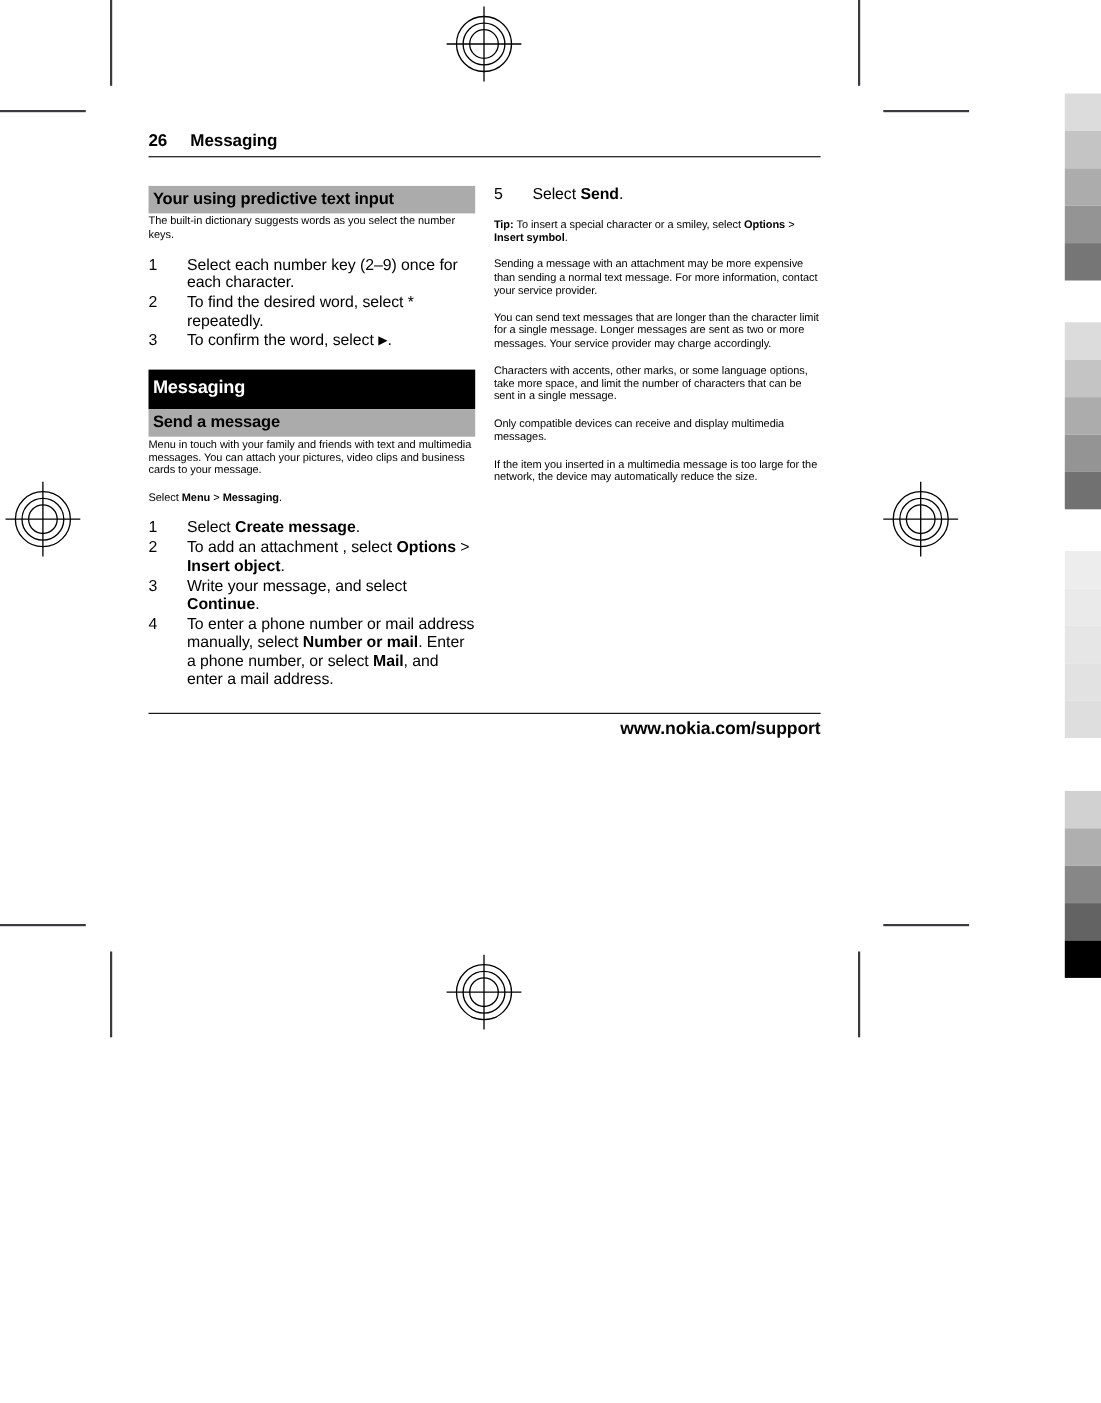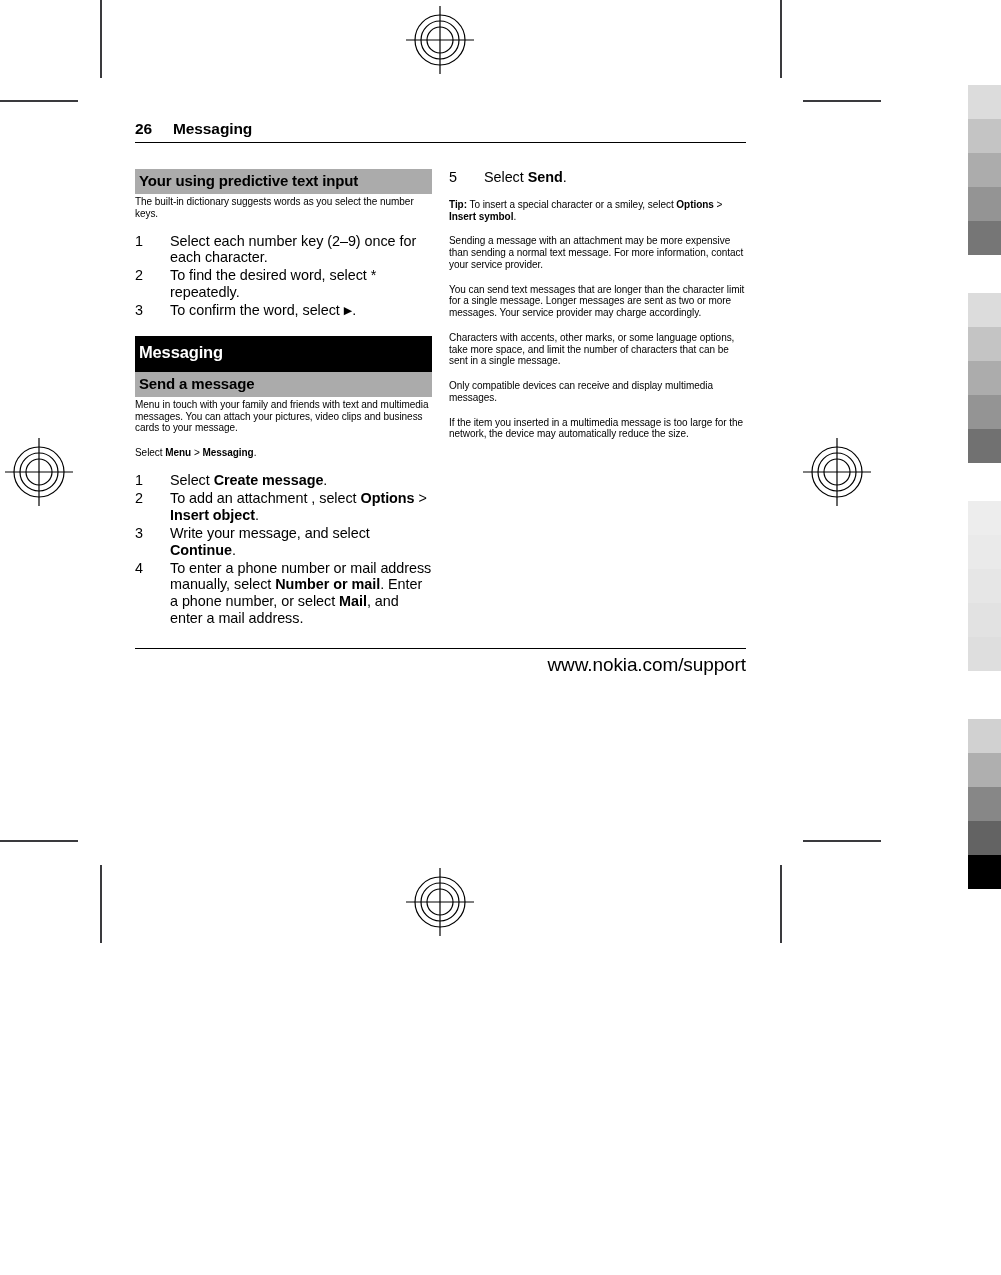--- a/index.html
+++ b/index.html
@@ -132,22 +132,22 @@
     top: -1px;
   }
 
   .foot-rule {
     border-bottom: 1.6px solid #000;
     width: 611px;
     margin-top: 8px;
   }
   .footer {
     text-align: right;
-    font-size: 19px;
-    font-weight: normal;
+    font-size: 16px;
+    font-weight: bold;
     padding-top: 5px;
     letter-spacing: -0.1px;
     width: 611px;
   }
 
   
   .cmyk-strip {
     position: absolute;
     left: 0;
     top: 1289px;

